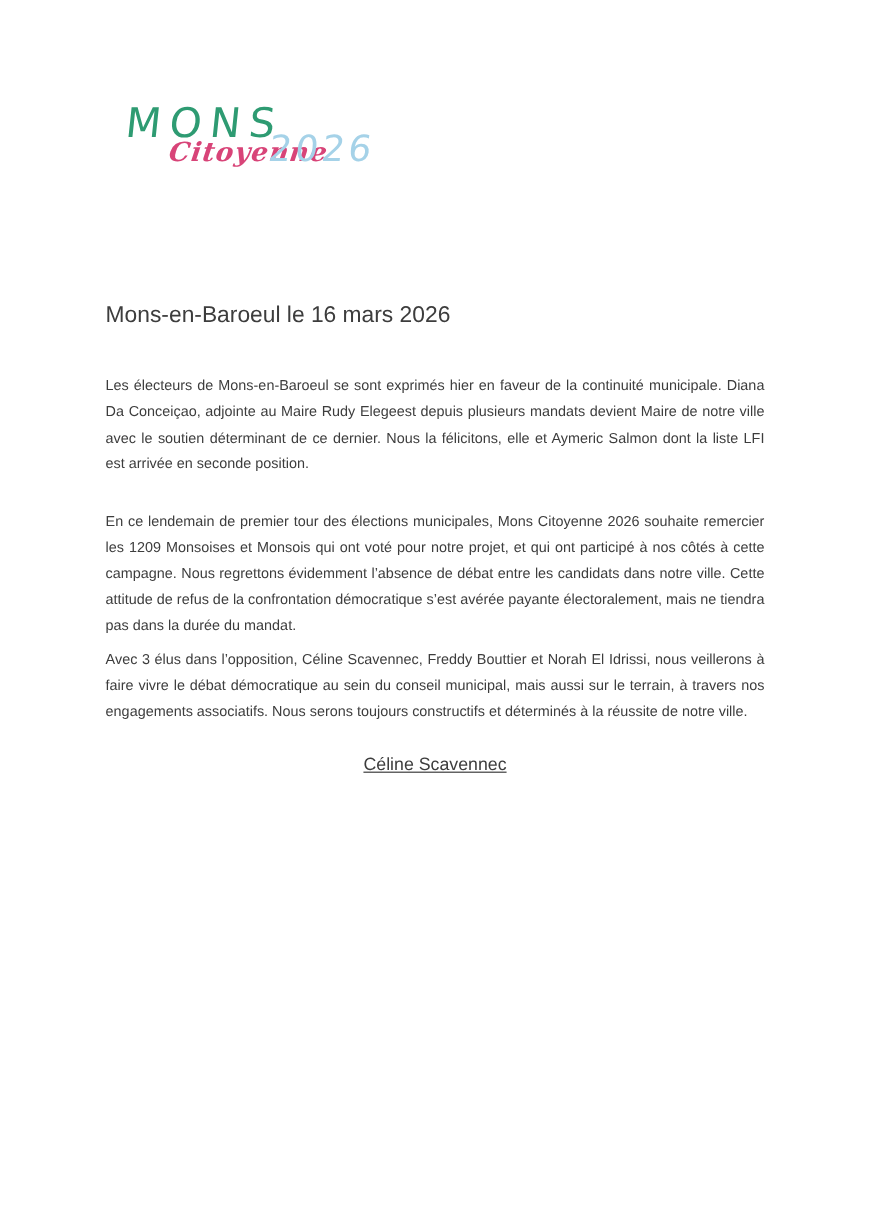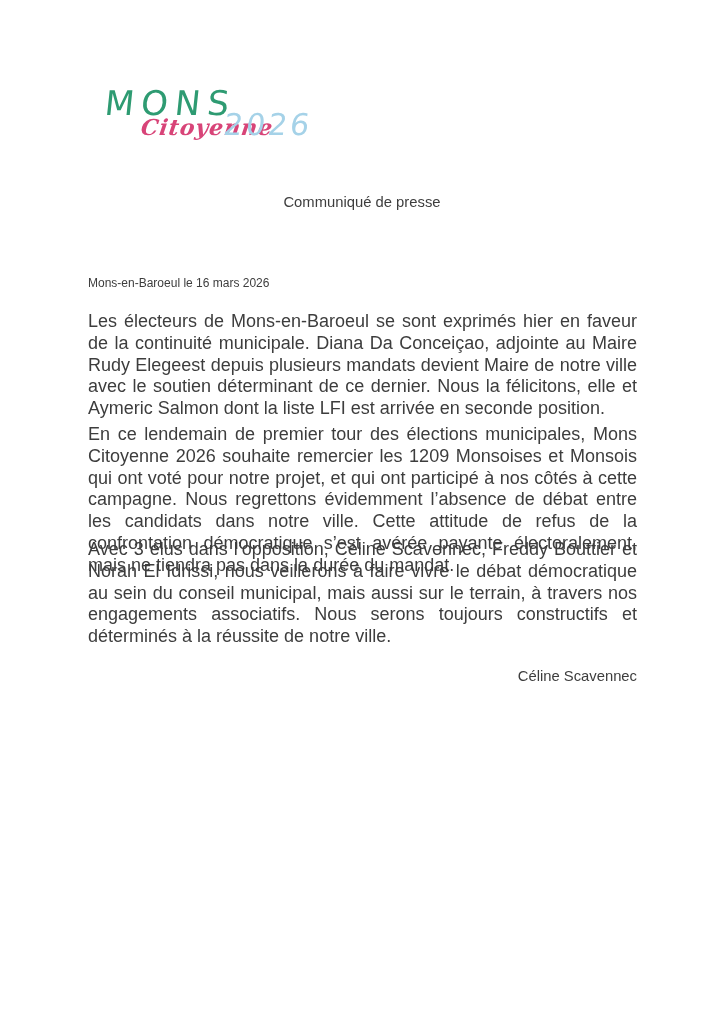--- a/index.html
+++ b/index.html
@@ -65,61 +65,61 @@
     position: absolute;
     top: 192px;
     left: 0;
     width: 724px;
     text-align: center;
     font-size: 14.8px;
     line-height: 21.8px;
   }
   .dateline {
     position: absolute;
-    top: 273px;
+    top: 252px;
     left: 88px;
     width: 549px;
-    font-size: 12px;
+    font-size: 19px;
     line-height: 21.8px;
   }
   .para {
     position: absolute;
     left: 88px;
     width: 549px;
     margin: 0;
-    font-size: 18px;
+    font-size: 12px;
     line-height: 21.8px;
     text-align: justify;
   }
   .para-1 { top: 311px; }
   .para-2 { top: 424px; }
   .para-3 { top: 528px; margin-top: 11px; }
 
   .signature {
     position: absolute;
-    top: 666px;
+    top: 628px;
     left: 88px;
     width: 549px;
-    text-align: right;
+    text-align: center;
     font-size: 14.8px;
     line-height: 21.8px;
+    text-decoration: underline;
   }
 </style>
 </head>
 <body>
 
 <div class="page">
 
   <div class="logo">
     <span class="logo-mons" style="color: rgb(46, 155, 114);">MONS</span>
     <span class="logo-citoyenne" style="color: rgb(216, 68, 120);">Citoyenne</span>
     <span class="logo-year" style="color: rgb(165, 210, 232);">2026</span>
   </div>
 
-  <div class="doc-title">Communiqué de presse</div>
 
   <div class="dateline">Mons-en-Baroeul le 16 mars 2026</div>
 
   <p class="para para-1">Les électeurs de Mons-en-Baroeul se sont exprimés hier en faveur de la continuité municipale.  Diana Da Conceiçao, adjointe au Maire Rudy Elegeest depuis plusieurs mandats devient Maire de notre ville avec le soutien déterminant de ce dernier. Nous la félicitons, elle et Aymeric Salmon dont la liste LFI est arrivée en seconde position.</p>
 
   <p class="para para-2">En ce lendemain de premier tour des élections municipales, Mons Citoyenne 2026 souhaite remercier les 1209 Monsoises et Monsois qui ont voté pour notre projet, et qui ont participé à nos côtés à cette campagne. Nous regrettons évidemment l’absence de débat entre les candidats dans notre ville. Cette attitude de refus de la confrontation démocratique s’est avérée payante électoralement, mais ne tiendra pas dans la durée du mandat.</p>
 
   <p class="para para-3">Avec 3 élus dans l’opposition, Céline Scavennec, Freddy Bouttier et Norah El Idrissi, nous veillerons à faire vivre le débat démocratique au sein du conseil municipal, mais aussi sur le terrain, à travers nos engagements associatifs. Nous serons toujours constructifs et déterminés à la réussite de notre ville.</p>
 
   <div class="signature">

